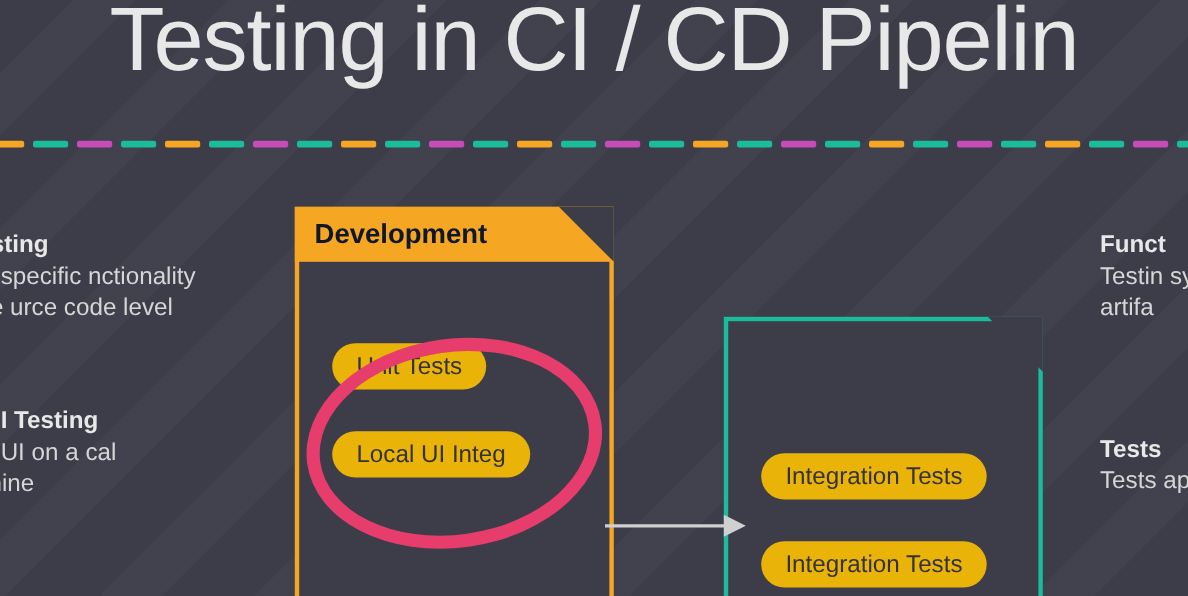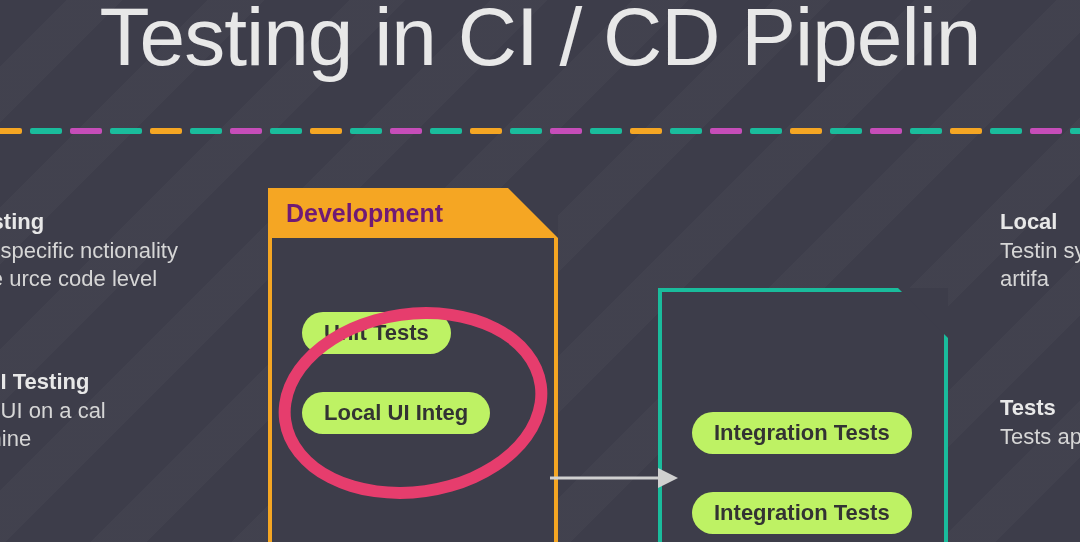--- a/index.html
+++ b/index.html
@@ -12,27 +12,27 @@
 .content{position:absolute;top:208px;left:0;right:0;z-index:1}
 .desc{position:absolute;font-size:22px;line-height:1.3;color:#d6d6d6;font-weight:400}
 .desc b{font-weight:700;color:#e8e8e8;display:inline}
 .desc.left1{left:-52px;top:0;width:240px}
 .desc.left2{left:-52px;top:160px;width:240px}
 .desc.right1{left:1000px;top:0;width:200px}
 .desc.right2{left:1000px;top:186px;width:200px}
 .stage{position:absolute;border:4px solid;border-radius:0;background:#3d3d4a}
 .stage.dev{left:268px;top:-20px;width:290px;height:380px;border-color:#f5a623}
 .stage.qa{left:658px;top:80px;width:290px;height:380px;border-color:#1abc9c}
-.stage .header{position:absolute;top:-4px;left:-4px;right:-4px;height:50px;display:flex;align-items:center;padding-left:18px;font-size:25px;font-weight:700;color:#701a75}
+.stage .header{position:absolute;top:-4px;left:-4px;right:-4px;height:50px;display:flex;align-items:center;padding-left:18px;font-size:25px;font-weight:700;color:#0f172a}
 .stage.dev .header{background:#f5a623}
 .stage.qa .header{background:#1abc9c}
 .notch{position:absolute;top:-4px;right:-4px;width:0;height:0;border-style:solid}
 .stage.dev .notch{border-width:0 50px 50px 0;border-color:transparent #3d3d4a transparent transparent}
 .stage.qa .notch{border-width:0 50px 50px 0;border-color:transparent #3d3d4a transparent transparent}
-.pill{position:absolute;background:#bef264;color:#333;font-size:22px;font-weight:700;padding:8px 22px;border-radius:999px;white-space:nowrap}
+.pill{position:absolute;background:#eab308;color:#333;font-size:22px;font-weight:400;padding:8px 22px;border-radius:999px;white-space:nowrap}
 .dev .p1{left:30px;top:120px}
 .dev .p2{left:30px;top:200px}
 .qa .p1{left:30px;top:120px}
 .qa .p2{left:30px;top:200px}
 .circle{position:absolute;left:278px;top:100px;width:270px;height:190px;border:12px solid #e63d6d;border-radius:50%;transform:rotate(-8deg);z-index:3;pointer-events:none}
 .arrow{position:absolute;left:550px;top:270px;width:120px;height:2px}
 .arrow svg{position:absolute;left:0;top:-20px}
 </style>
 </head>
 <body>
@@ -76,21 +76,21 @@
 
   <div class="desc left1">
     <b>it Testing</b><br>
     <span>sting specific nctionality at the urce code level</span>
   </div>
   <div class="desc left2">
     <b>cal UI Testing</b><br>
     <span>sting UI on a cal machine</span>
   </div>
   <div class="desc right1">
-    <b>Local</b><br>
+    <b>Funct</b><br>
     <span>Testin syste testin artifa</span>
   </div>
   <div class="desc right2">
     <b>Tests</b><br>
     <span>Tests appli asso</span>
   </div>
 
   <div class="stage dev">
     <div class="header">
       <span>Development</span>

